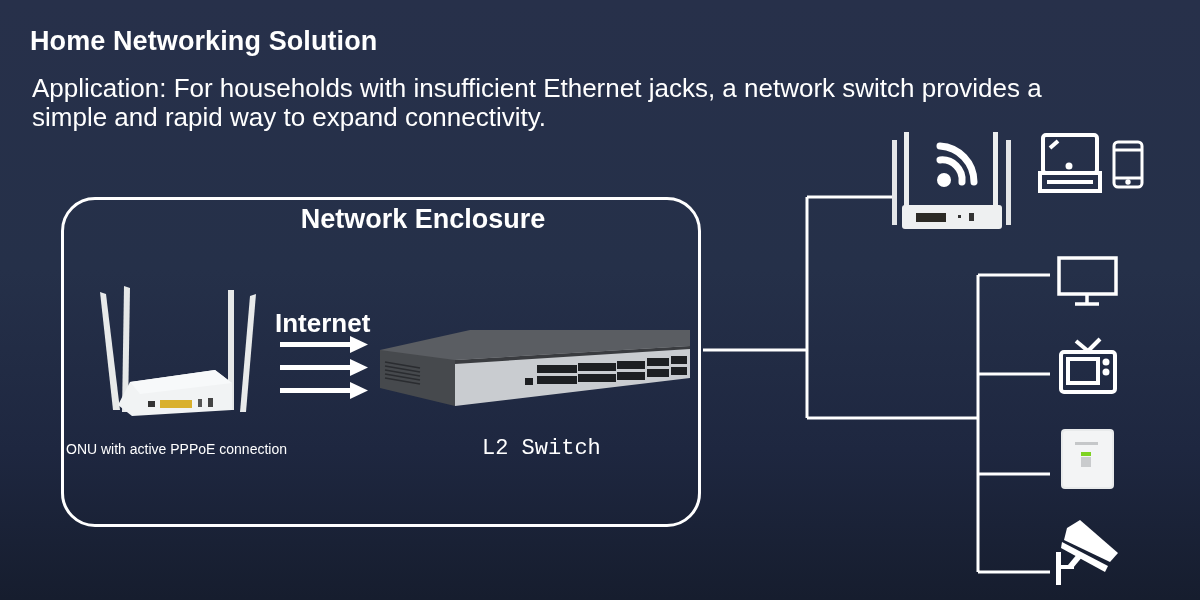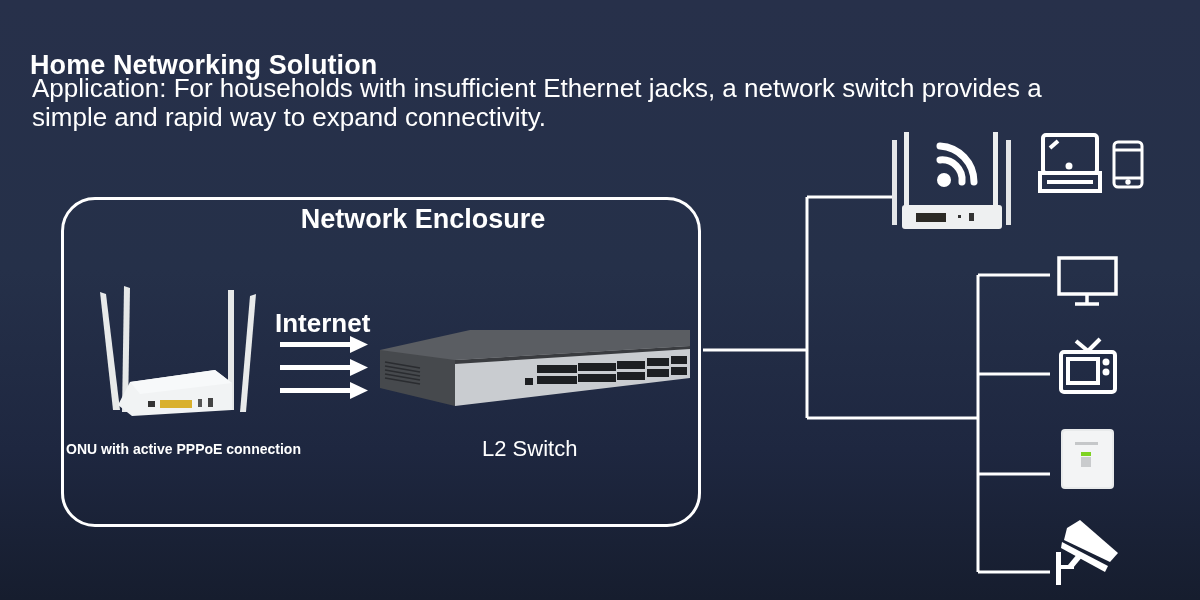--- a/index.html
+++ b/index.html
@@ -2,28 +2,28 @@
 <html><head>
 <meta charset="utf-8">
 <style>
   html, body { margin:0; padding:0; }
   body {
     width:1200px; height:600px; overflow:hidden; position:relative;
     background: linear-gradient(180deg, #27304a 0%, #253049 45%, #1e2740 75%, #161d2e 100%);
     font-family: "Liberation Sans", sans-serif; color:#fff;
   }
   .abs { position:absolute; }
-  #title { left:30px; top:26px; font-size:27px; font-weight:bold; letter-spacing:0.1px;margin-top:24px; }
+  #title { left:30px; top:26px; font-size:27px; font-weight:bold; letter-spacing:0.1px; }
   #desc { left:32px; top:74px; width:1080px; font-size:26px; line-height:29px; }
   #enclosure { left:61px; top:197px; width:640px; height:330px; border:3px solid #fff; border-radius:34px; box-sizing:border-box; }
   #enclosure-title { left:61px; width:600px; top:204px; text-align:center; font-size:27px; font-weight:bold; padding-left:0; }
   #enclosure-title span{ position:relative; left:62px;margin-top:16px; }
-  #onu-label { left:66px; top:441px; font-size:14px;font-weight:bold; }
+  #onu-label { left:66px; top:441px; font-size:14px; }
   #internet-label { left:275px; top:308px; font-size:26px; font-weight:bold; }
-  #switch-label { left:482px; top:436px; font-size:22px; }
+  #switch-label { left:482px; top:436px; font-size:22px;font-family:Liberation Mono, monospace; }
   svg { position:absolute; left:0; top:0; }
 </style>
 </head>
 <body>
 
 <div id="title" class="abs">Home Networking Solution</div>
 <div id="desc" class="abs">Application: For households with insufficient Ethernet jacks, a network switch provides a simple and rapid way to expand connectivity.</div>
 
 <div id="enclosure" class="abs"></div>
 <div id="enclosure-title" class="abs"><span>Network Enclosure</span></div>

